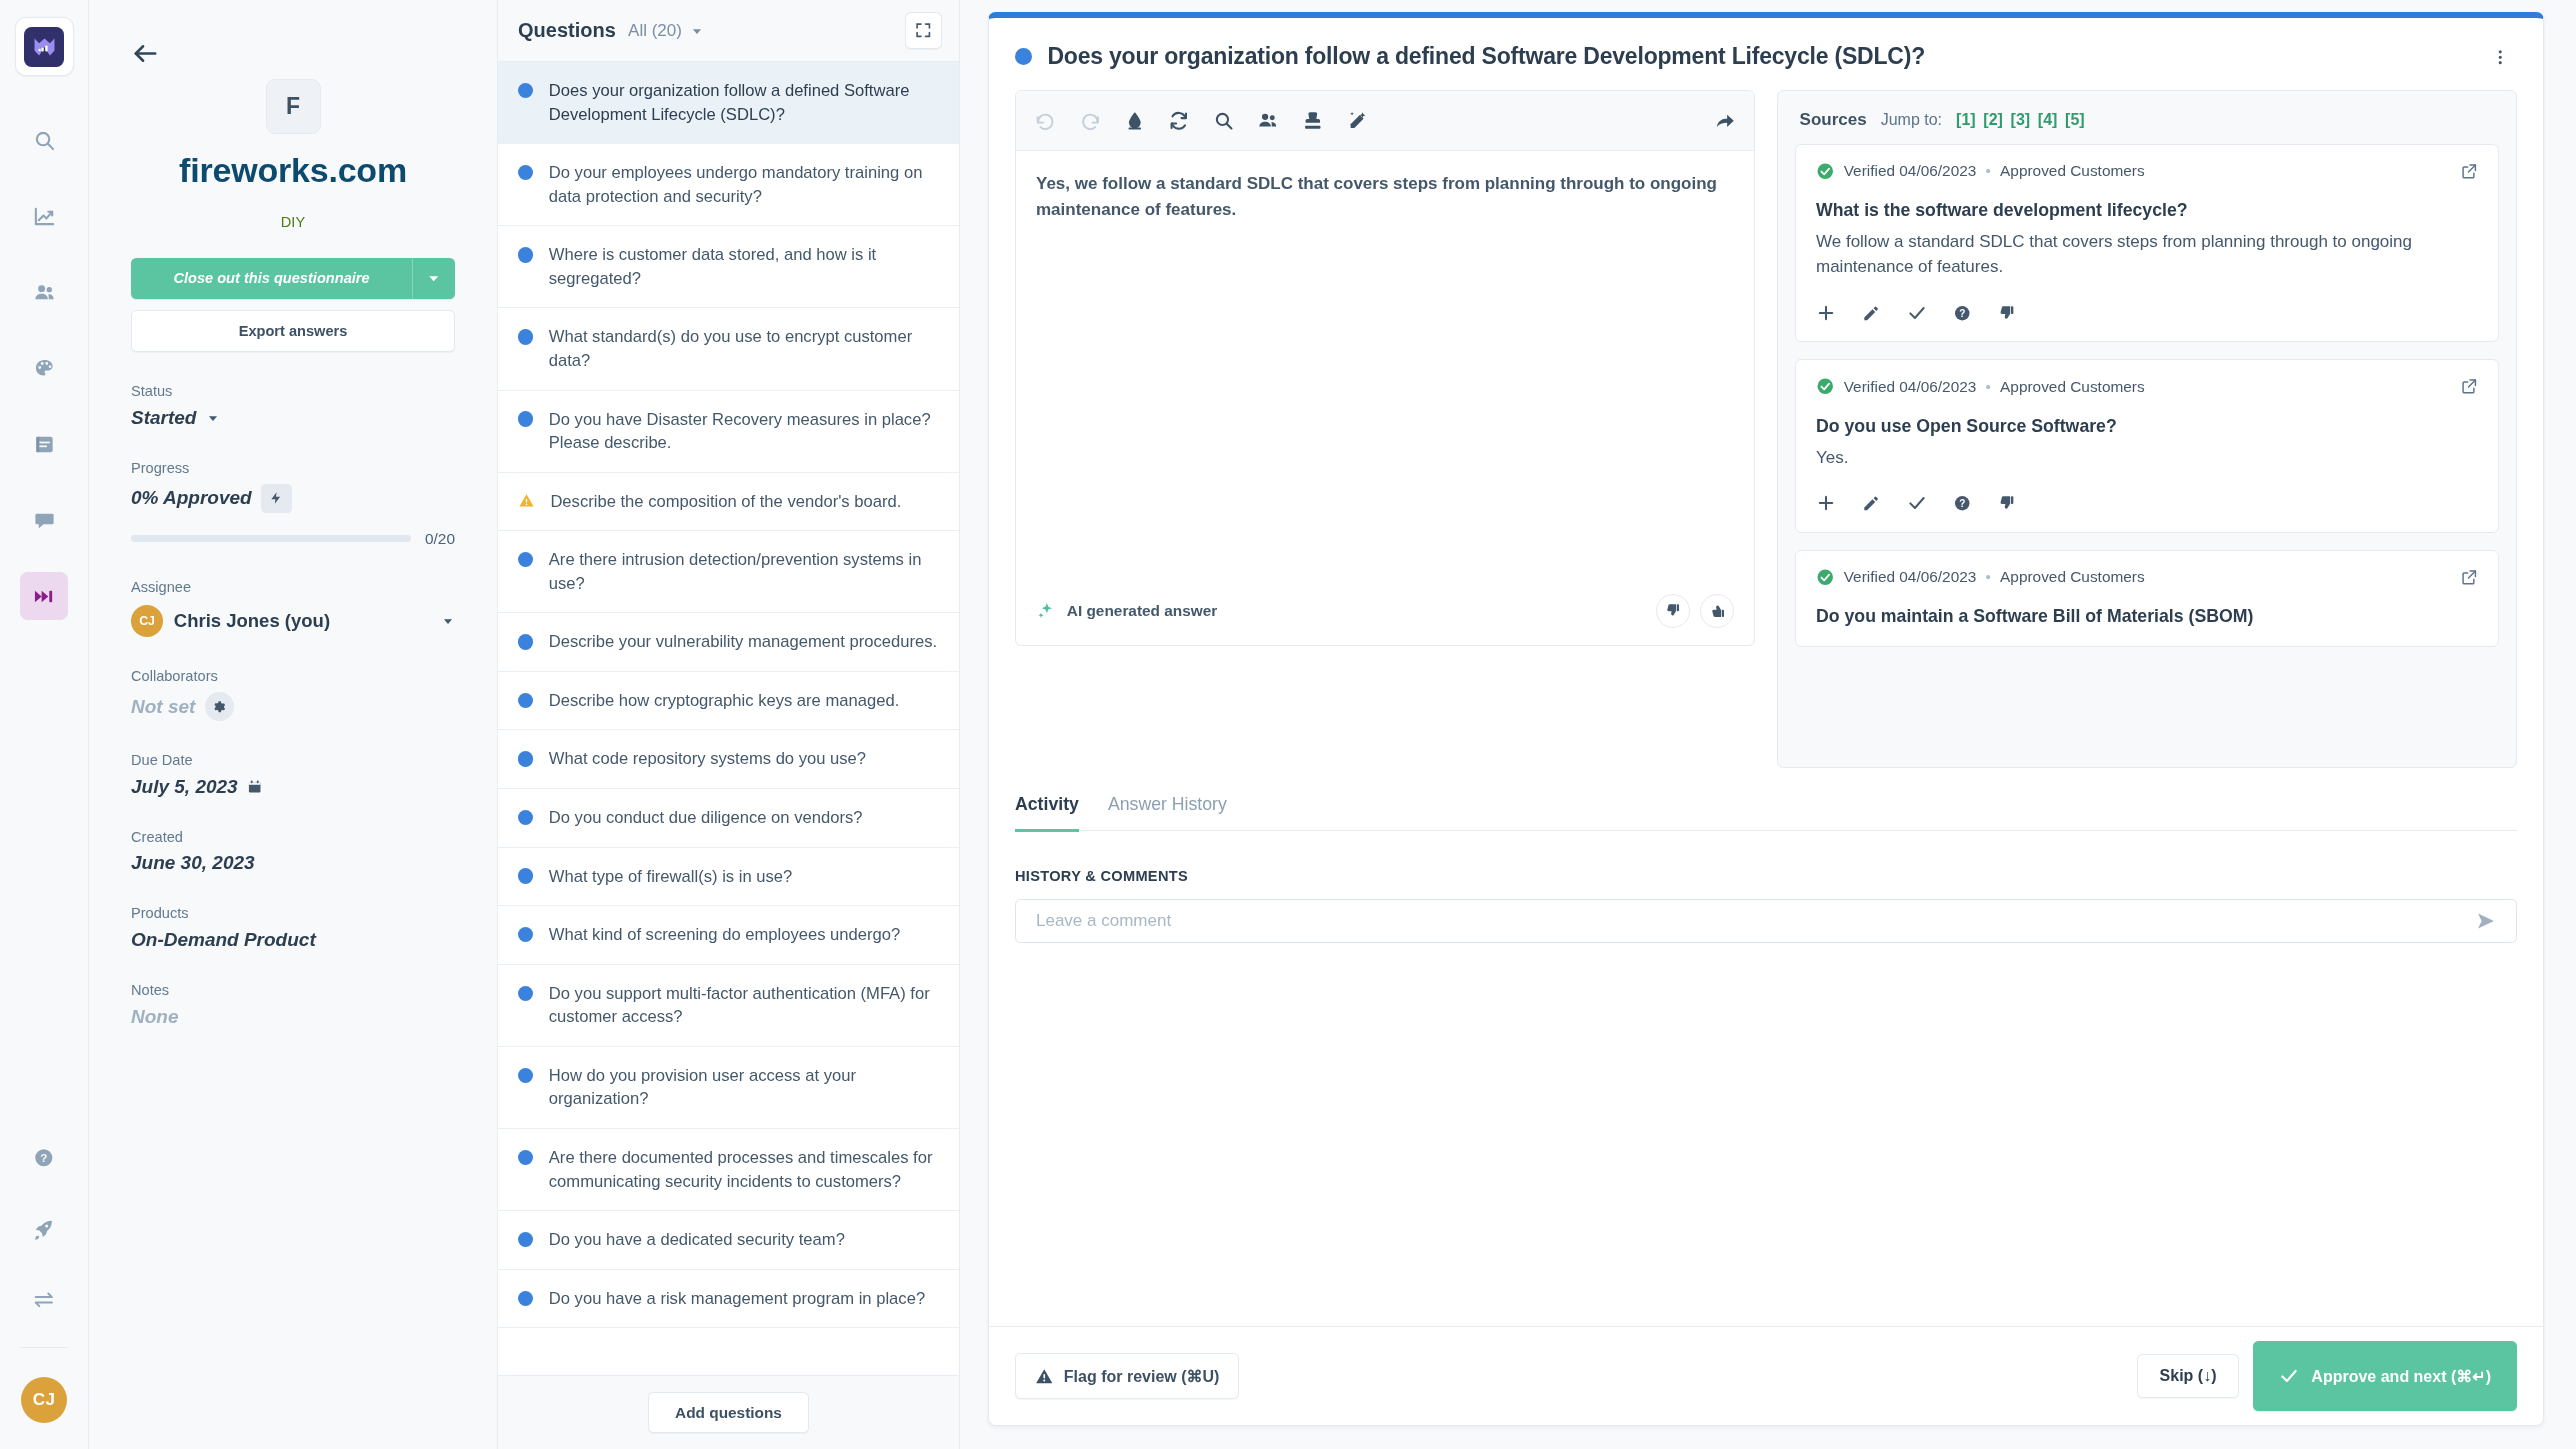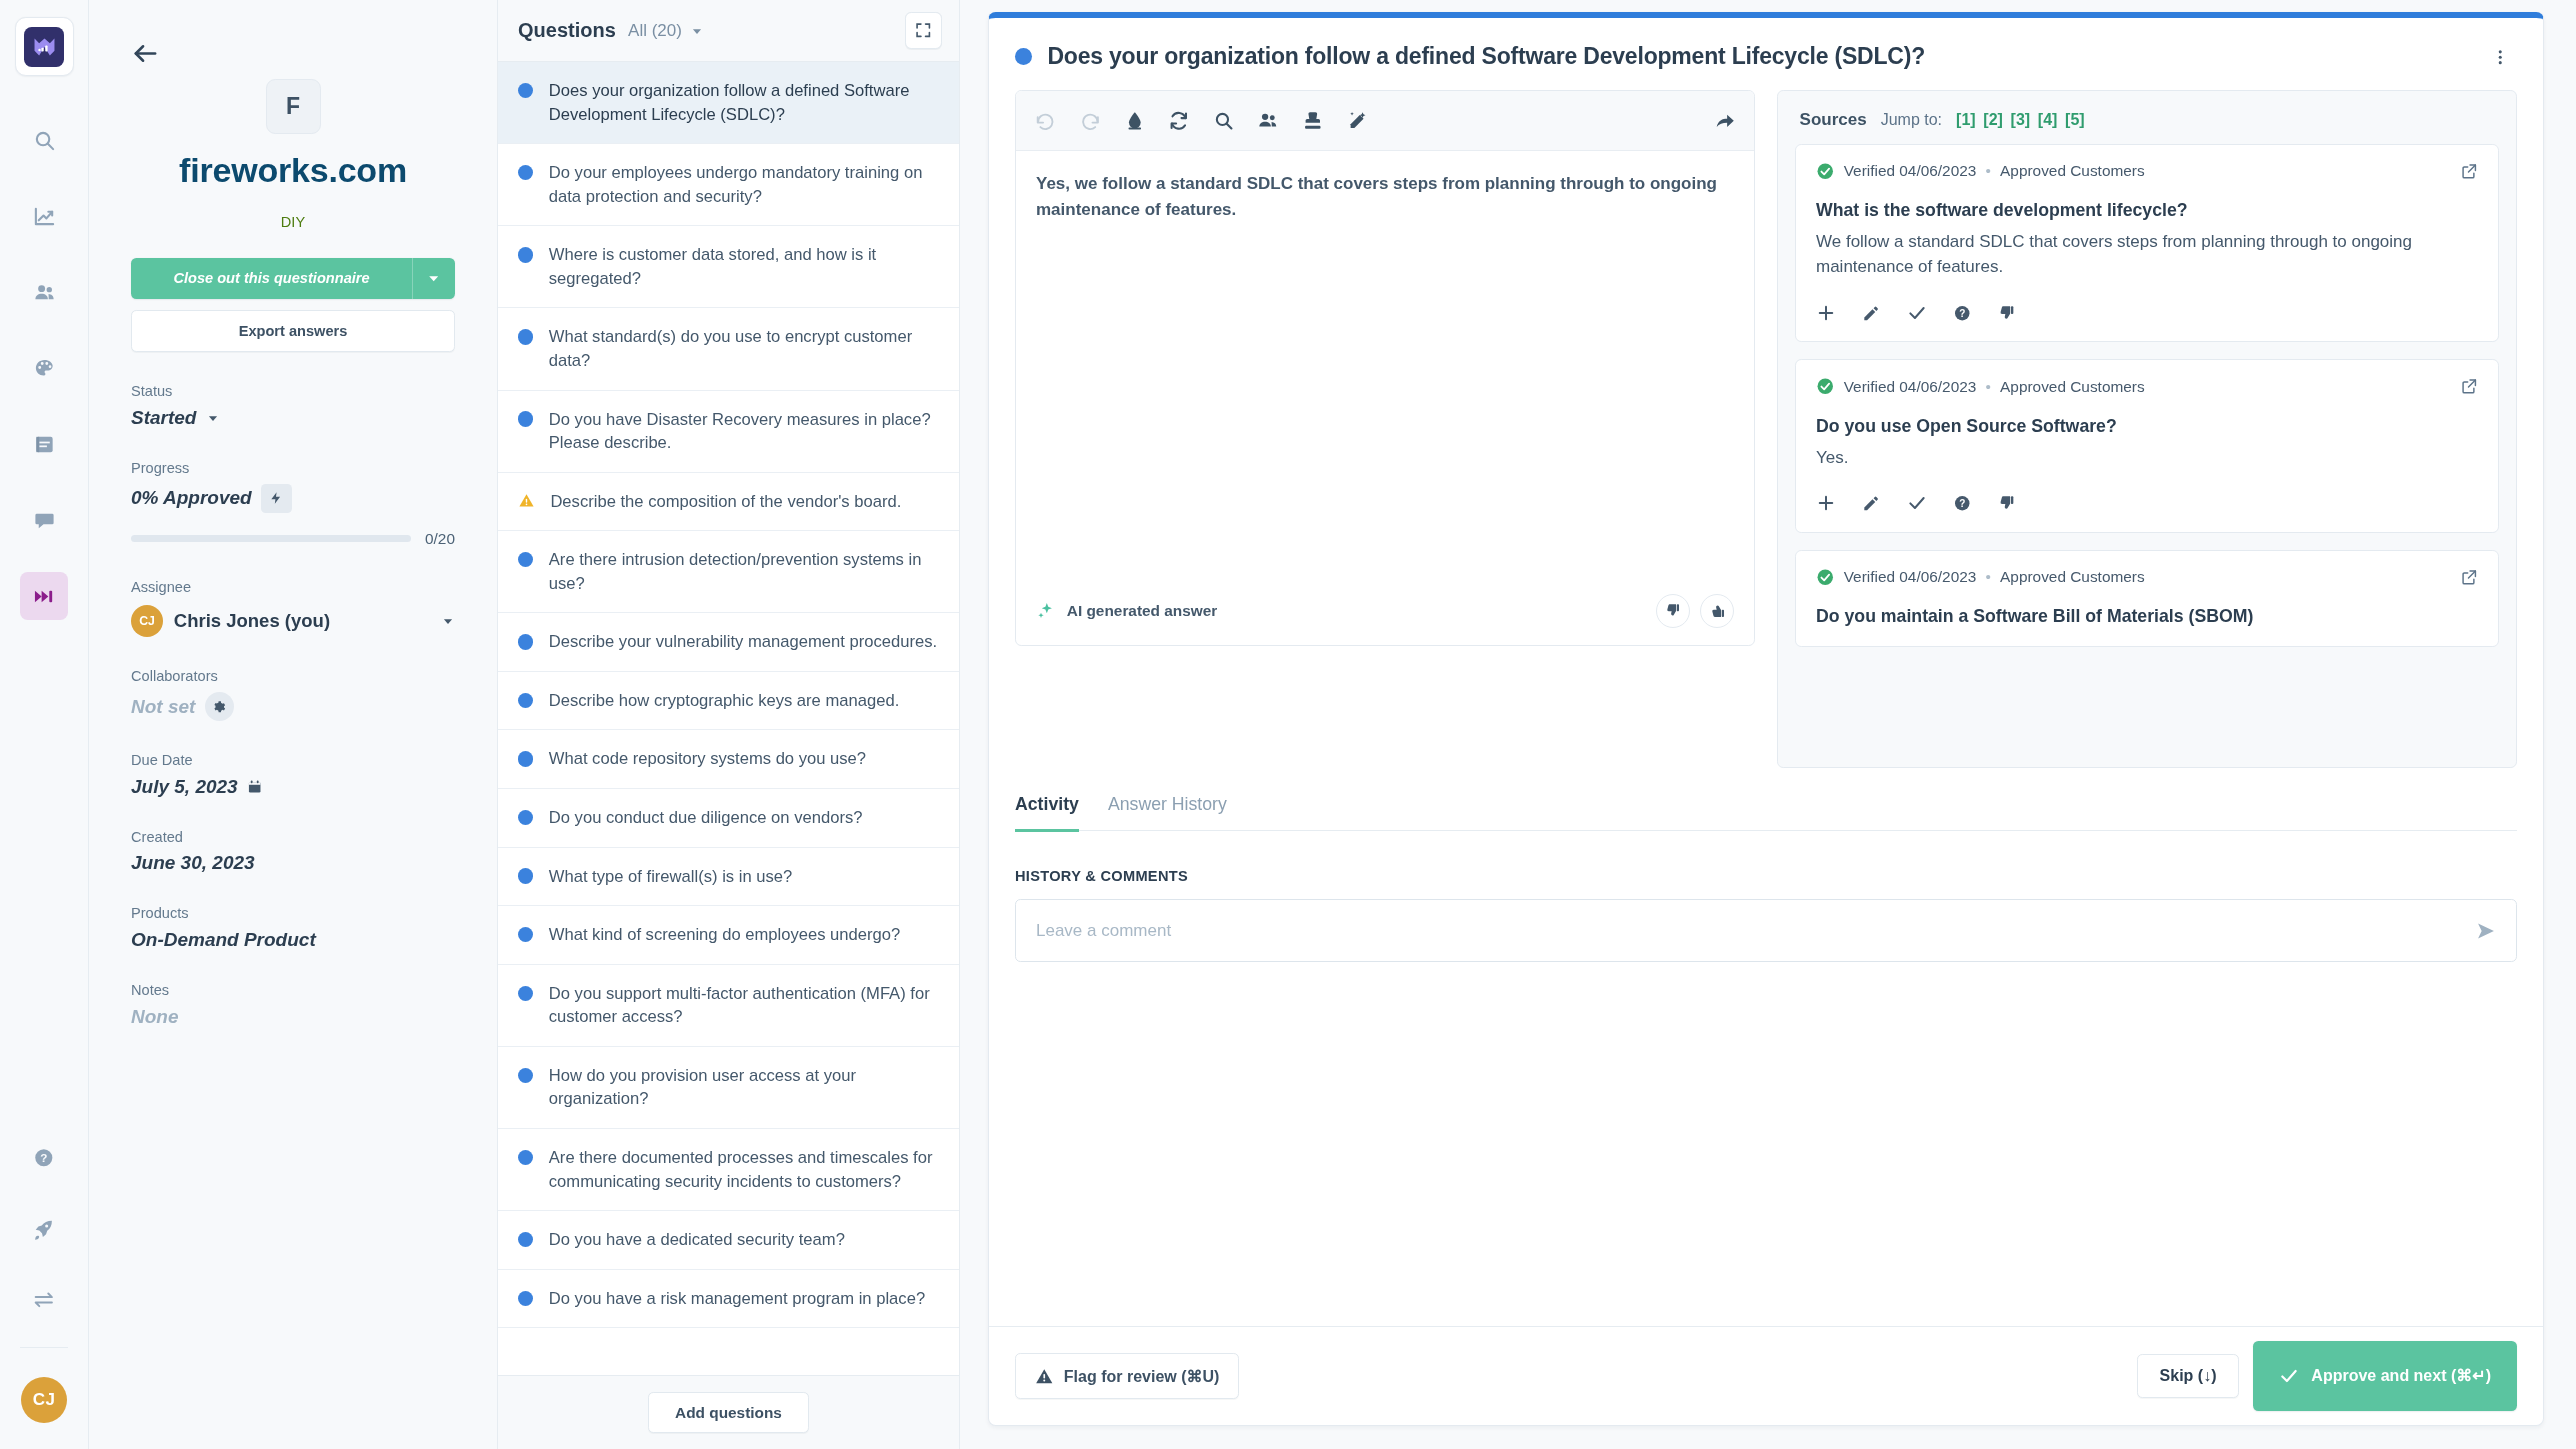--- a/index.html
+++ b/index.html
@@ -235,21 +235,21 @@
   .src-actions span { cursor: pointer; display:flex; align-items:center; }
 
   
   .activity { padding: 26px 26px 0 26px; }
   .tabs { display: flex; gap: 29px; border-bottom: 1.5px solid #e6ecf1; }
   .tab { font-size: 17.7px; padding-bottom: 14px; color: #8b9fb1; cursor: pointer; }
   .tab.active { color: #2c3e50; font-weight: 600; border-bottom: 3.9px solid #5bc4a0; margin-bottom: -2.3px; }
   .hist-label { font-size: 14.6px; font-weight: 700; color: #2c3e50; letter-spacing: 0.3px; margin-top: 37px; }
   .comment-box {
     margin-top: 15.4px; border: 0.8px solid #dde5ec; border-radius: 5.4px; background: #fff;
-    height: 63px; display: flex; align-items: center; padding: 0 20px;
+    height: 44px; display: flex; align-items: center; padding: 0 20px;
   }
   .comment-ph { font-size: 17px; color: #a8b8c6; flex: 1 1 auto; }
   .send-icon { color: #9fb1c1; cursor: pointer; }
 
   .main-spacer { flex: 1 1 auto; }
   .main-foot {
     flex: 0 0 99px; border-top: 0.8px solid #e6ecf1;
     display: flex; align-items: center; padding: 0 26px; gap: 14px;
   }
   .btn-flag {
@@ -260,21 +260,21 @@
   }
   .foot-grow { flex: 1 1 auto; }
   .btn-skip {
     background: #fff; border: 0.8px solid #e2e9ef; border-radius: 5.4px;
     font-size: 16px; font-weight: 700; color: #2c3e50;
     padding: 12.3px 21.6px; cursor: pointer; box-shadow: 0 0.8px 0.8px rgba(20,40,60,.04);
   }
   .btn-approve {
     background: #5bc4a0; border-radius: 5.4px; color: #fff;
     font-size: 16px; font-weight: 700;
-    padding: 25px 26px; display: flex; gap: 12.3px; cursor: pointer;
+    padding: 25px 26px; display: flex; align-items: center; gap: 12.3px; cursor: pointer;
     box-shadow: 0 0.8px 1.5px rgba(20,40,60,.08);
   }
   svg { display: block; }
 </style>
 </head>
 <body>
 
 <div class="app">
 
   <div class="rail">

